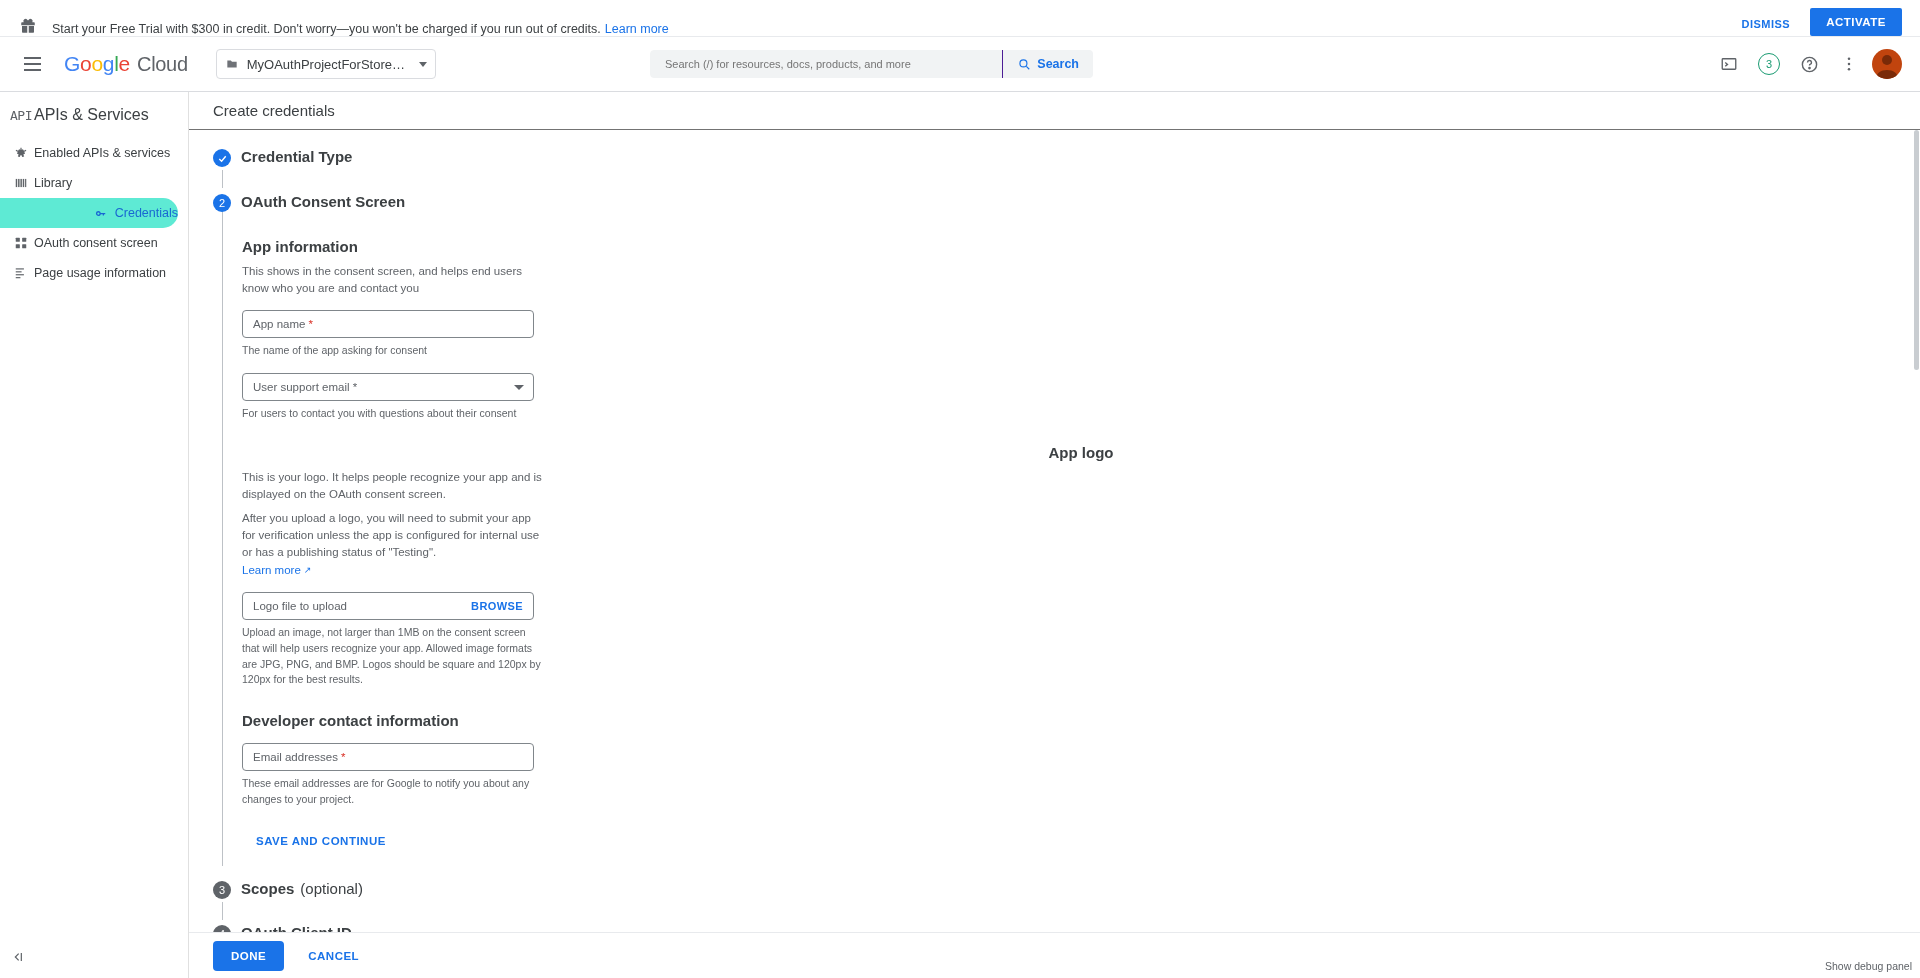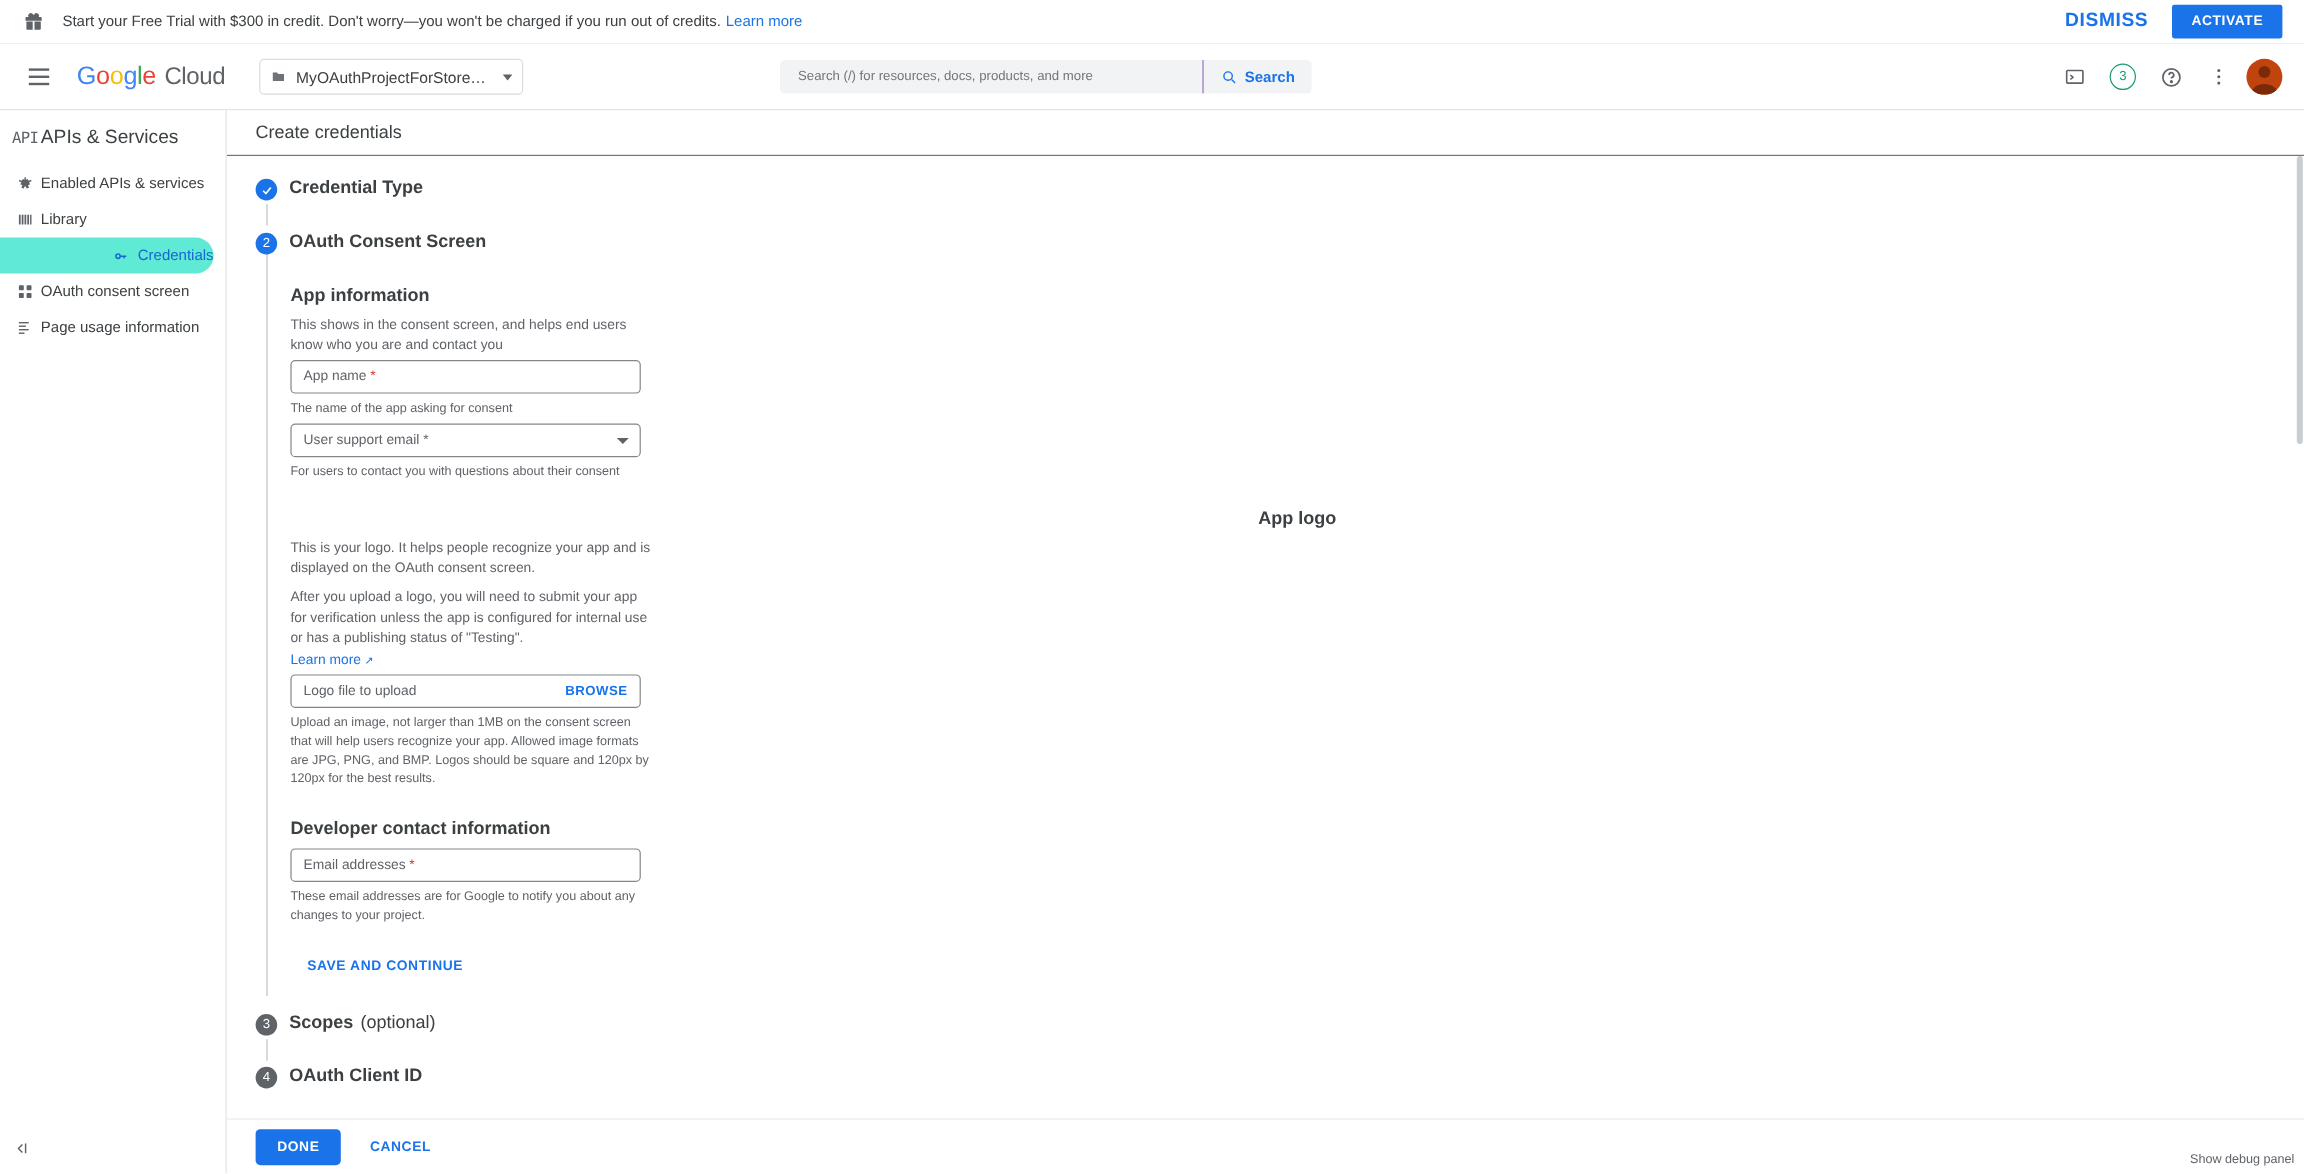--- a/index.html
+++ b/index.html
@@ -12,37 +12,37 @@
     color: #3c4043;
   }
   body { position: relative; }
 
   
   .trial-banner {
     height: 37px;
     background: #ffffff;
     border-bottom: 1px solid #e8eaed;
     display: flex;
-    align-items: center;
+    align-items: flex-end;
     padding: 0 18px;
     font-size: 12.5px;
     color: #3c4043;
   }
   .trial-icon {
     width: 20px; height: 20px;
     margin-right: 14px;
     display: inline-flex; align-items: center; justify-content: center;
     color: #5f6368;
   }
   .trial-text { flex: 0 0 auto; }
   .trial-link { color: #1a73e8; text-decoration: none; margin-left: 4px; }
   .trial-spacer { flex: 1 1 auto; }
   .dismiss-btn {
     background: none; border: none;
-    color: #1a73e8; font-weight: bold; font-size: 16px;
+    color: #1a73e8; font-weight: bold; font-size: 11px;
     letter-spacing: .5px; cursor: pointer; padding: 6px 10px;
     font-family: inherit;
   }
   .activate-btn {
     background: #1a73e8; color: #fff; border: none;
     font-weight: bold; font-size: 11.5px; letter-spacing: .5px;
     padding: 8px 16px; margin-left: 10px; cursor: pointer;
     border-radius: 2px; font-family: inherit;
   }
 
@@ -263,21 +263,21 @@
   .section-title { font-size: 15px; font-weight: bold; color: #3c4043; margin: 14px 0 8px 0; }
   .section-desc { font-size: 11.5px; color: #5f6368; line-height: 1.45; max-width: 300px; }
 
   .field {
     width: 292px;
     height: 28px;
     border: 1px solid #80868b;
     border-radius: 4px;
     display: flex; align-items: center;
     padding: 0 10px;
-    margin-top: 4px;
+    margin-top: 14px;
     background: #fff;
     font-size: 11.5px;
     color: #5f6368;
     position: relative;
     cursor: text;
   }
   .field.select { cursor: pointer; }
   .field .req { color: #d93025; margin-left: 3px; }
   .field .sel-caret {
     position: absolute; right: 9px;

